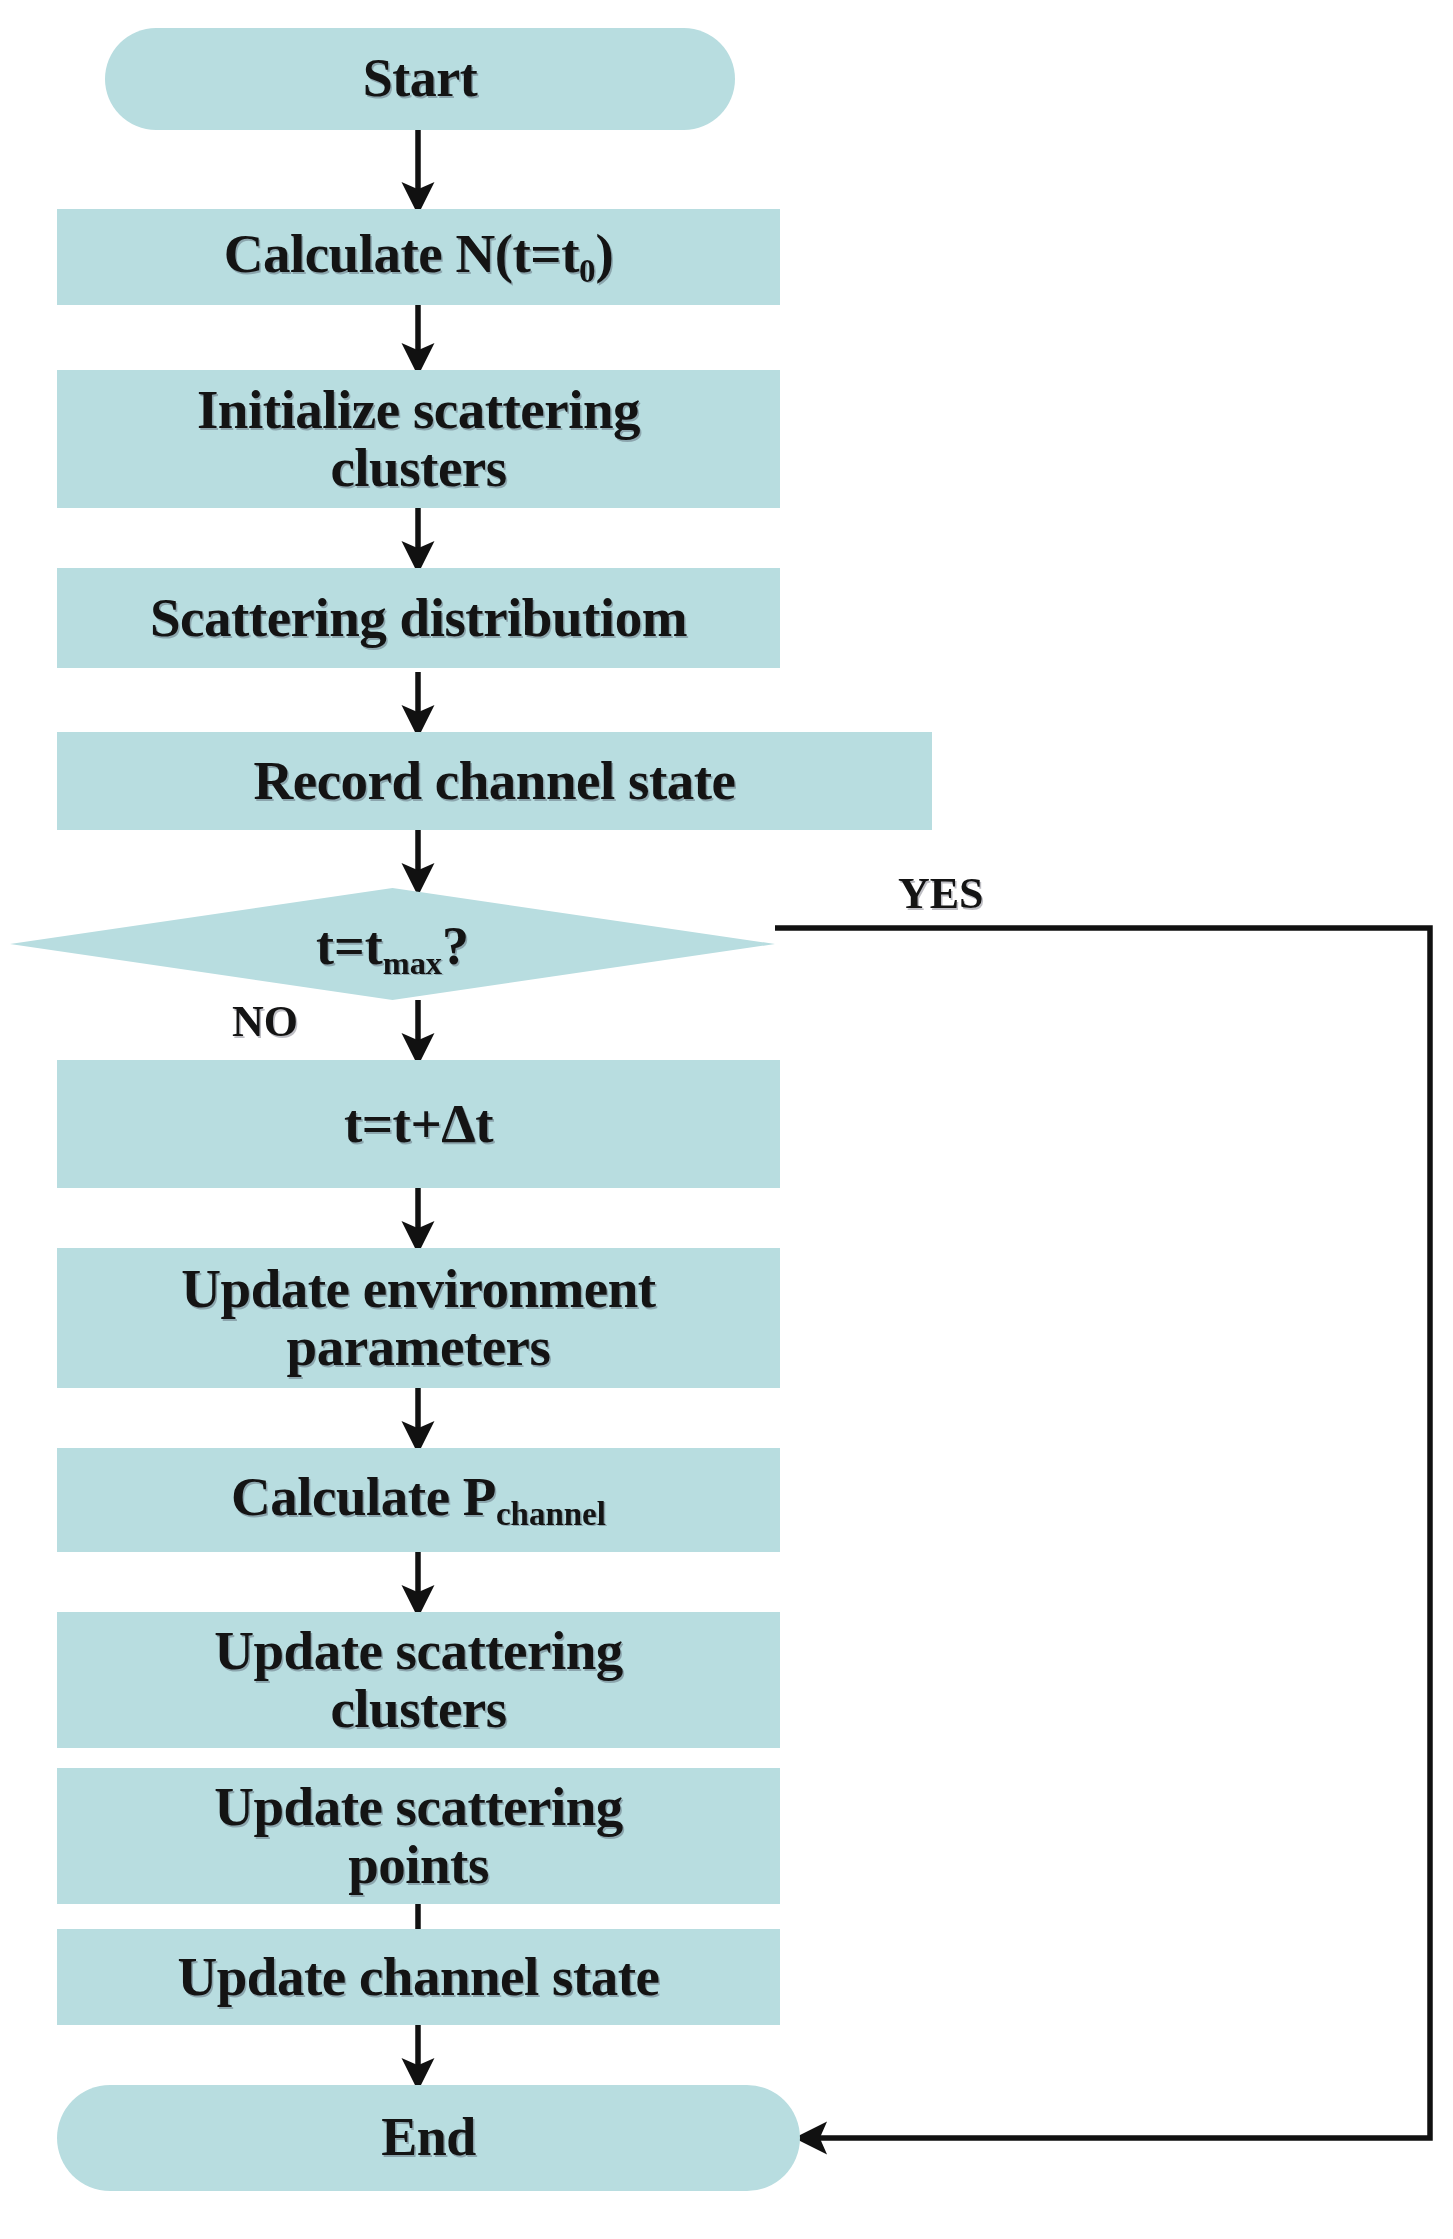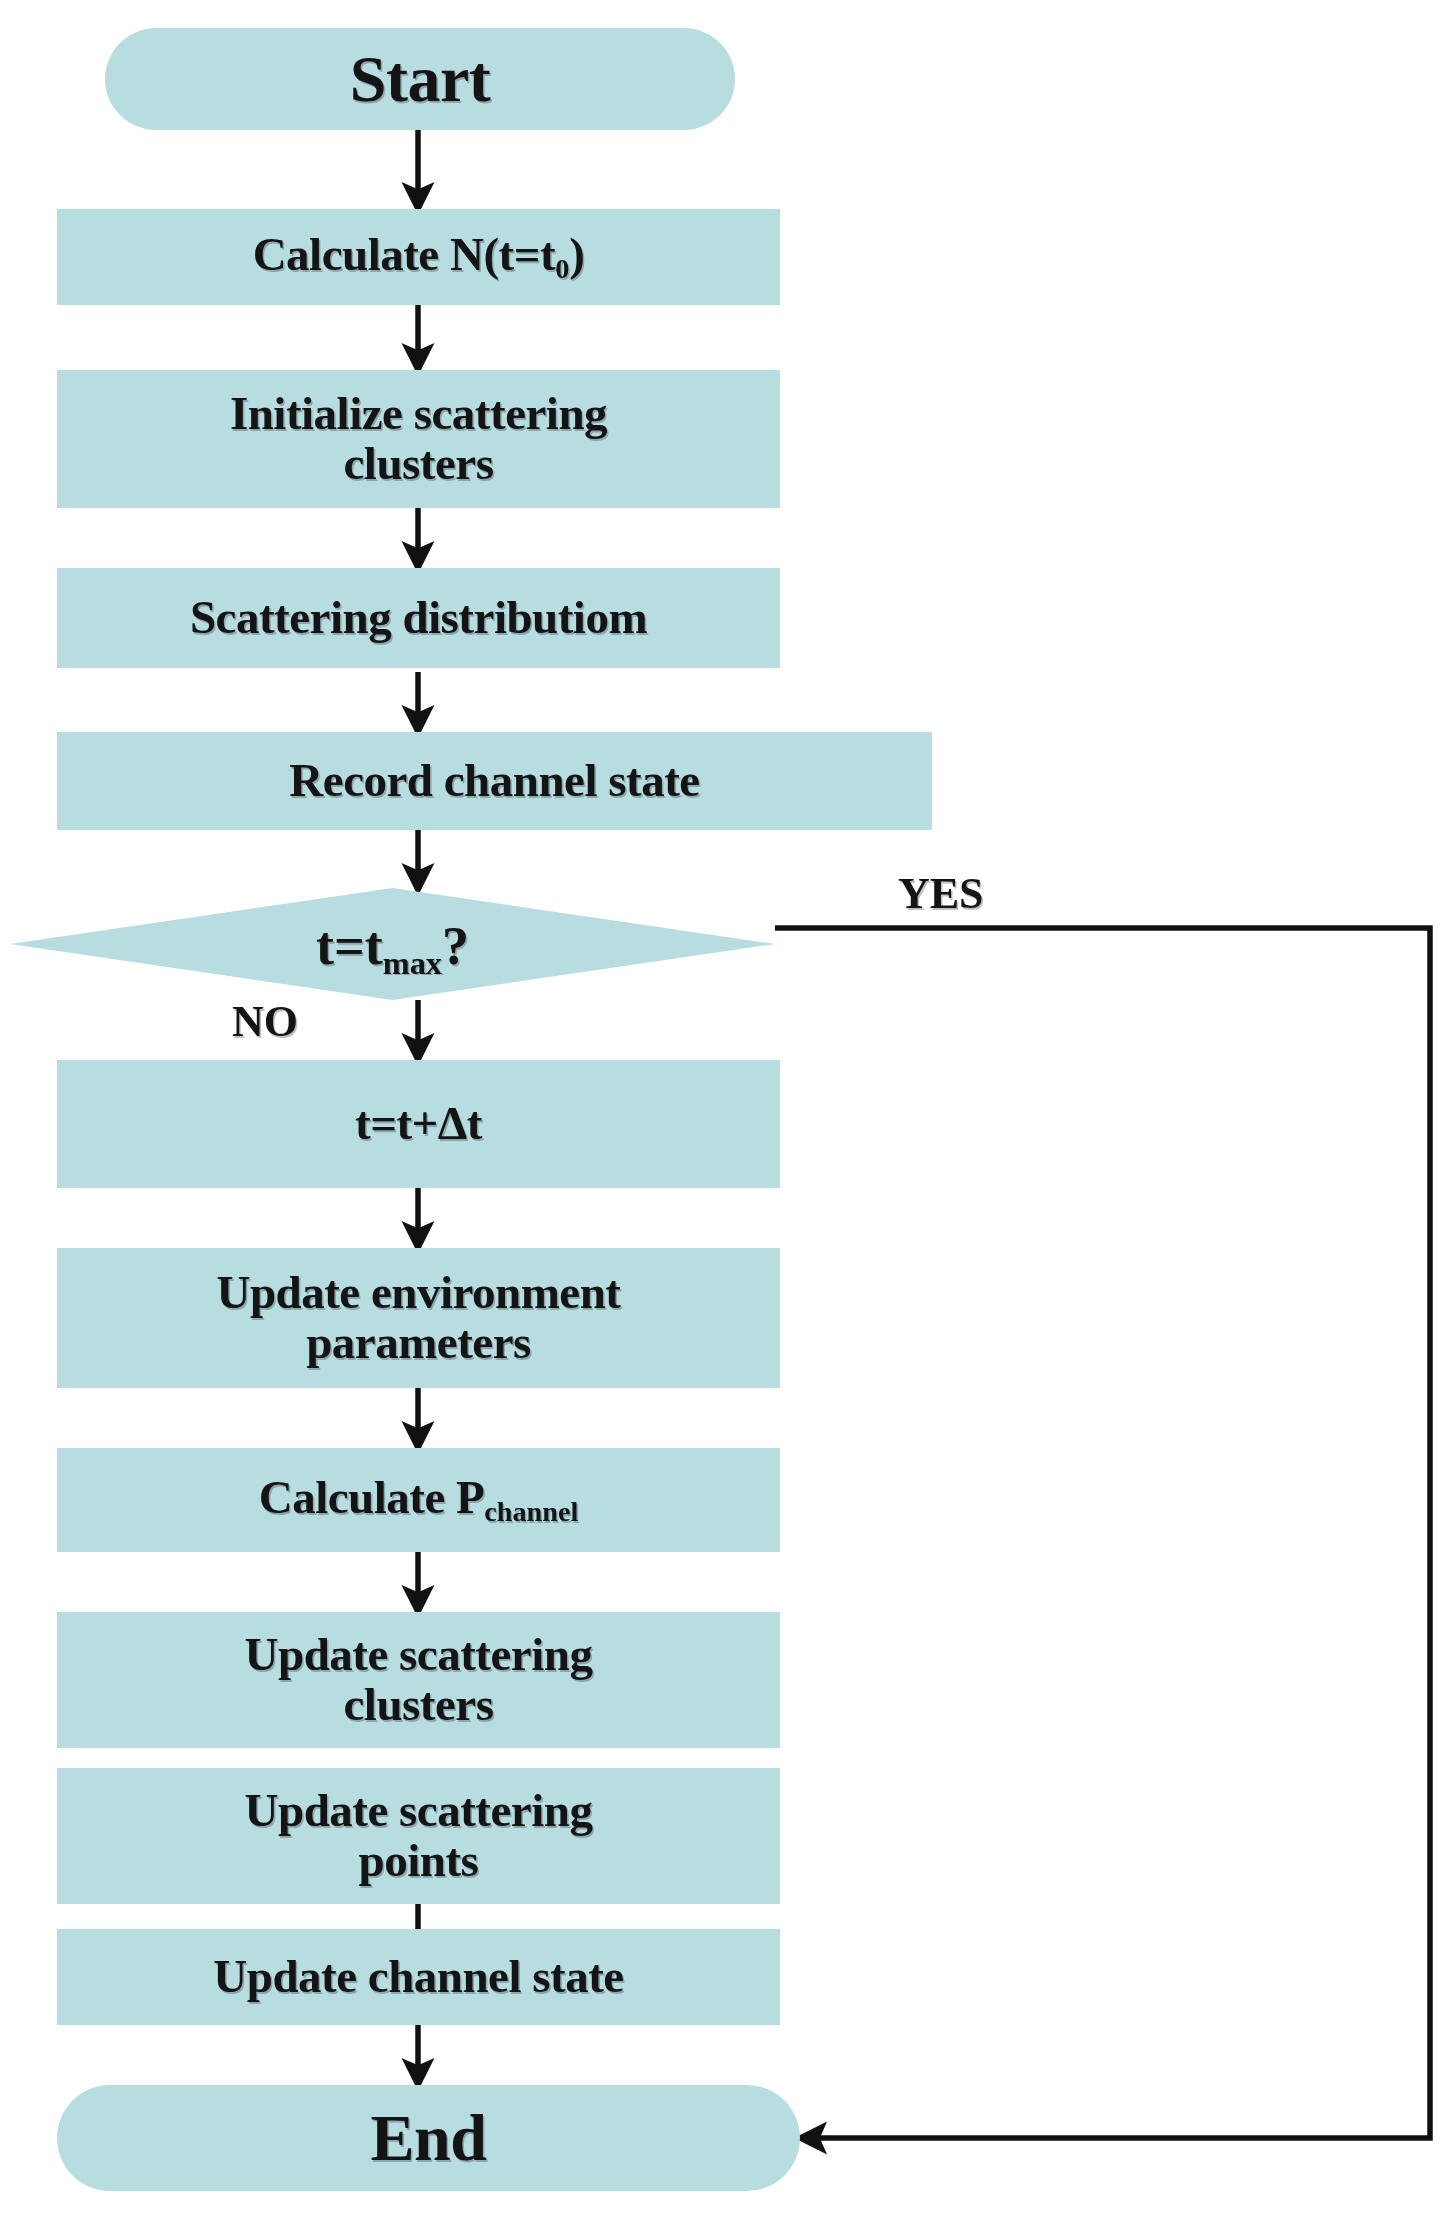--- a/index.html
+++ b/index.html
@@ -6,22 +6,22 @@
   body{width:1453px;height:2239px;position:relative;overflow:hidden;
        font-family:"Liberation Serif","DejaVu Serif",serif;}
   #canvas{position:absolute;left:0;top:0;width:1453px;height:2239px;}
 
   .node{position:absolute;background:#b8dde0;display:flex;align-items:center;
         justify-content:center;text-align:center;box-sizing:border-box;}
   .node .txt{color:#141414;font-weight:bold;font-size:47px;line-height:1.06;
              letter-spacing:-0.5px;text-shadow:1.5px 1.5px 0 rgba(40,40,60,.30);
              padding:0 8px;}
   .terminal{border-radius:999px;}
-  .terminal .txt{font-size:66px;text-align:center;}
-  .process .txt{font-size:47px;}
+  .terminal .txt{font-size:54px;text-align:center;}
+  .process .txt{font-size:55px;}
 
   .diamond-wrap{position:absolute;}
   .diamond-wrap svg{position:absolute;left:0;top:0;}
   .diamond-label{position:absolute;left:0;top:0;width:100%;height:100%;
         display:flex;align-items:center;justify-content:center;}
   .diamond-label .txt{color:#141414;font-weight:bold;font-size:54px;
         text-shadow:1.5px 1.5px 0 rgba(40,40,60,.30);margin-top:8px;}
 
   sub{font-size:.60em;vertical-align:-0.30em;font-weight:bold;letter-spacing:0;}
 

